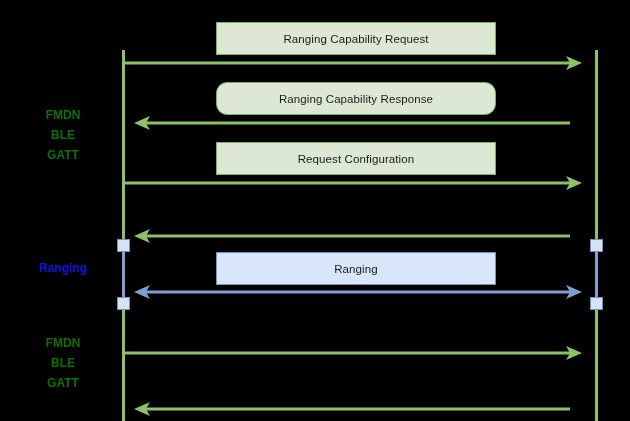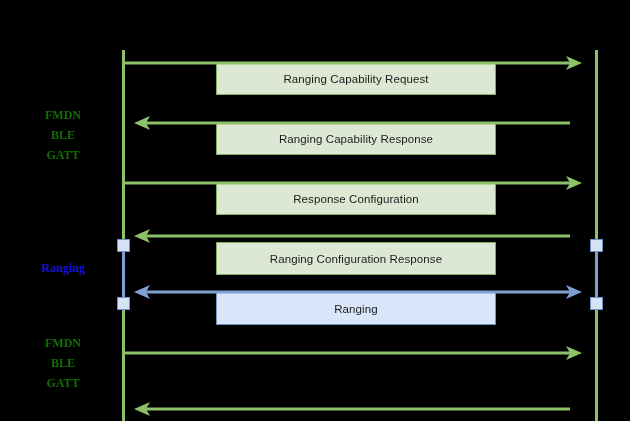--- a/index.html
+++ b/index.html
@@ -35,21 +35,20 @@
   }
   .msgbox {
     position: absolute;
     box-sizing: border-box;
     display: flex;
     align-items: center;
     justify-content: center;
     font-size: 11.5px;
     color: #1a1a1a;
     letter-spacing: .1px;
-    margin-top: 40px;
   }
   .msgbox.green {
     background: #dde8d4;
     border: 1px solid #7fae5c;
   }
   .msgbox.blue {
     background: #d9e5f8;
     border: 1px solid #6f91c4;
   }
   .arrow {
@@ -57,21 +56,20 @@
     height: 16px;
   }
   .arrow svg { display: block; }
   .sidelabel {
     position: absolute;
     text-align: center;
     font-size: 12px;
     font-weight: bold;
     line-height: 20px;
     white-space: pre-line;
-    font-family: Liberation Serif, serif;
   }
   .sidelabel.green { color: #107000; }
   .sidelabel.blue  { color: #1111ee; }
 </style>
 </head>
 <body>
 
 <div id="canvas">
 
   <div class="lifeline" style="left:122px; top:50px; height:371px;"></div>
@@ -94,37 +92,36 @@
 GATT</div>
 
   <div class="msgbox green" style="left:216px; top:22px; width:280px; height:33px;">Ranging Capability Request</div>
   <div class="arrow" style="left:122px; top:55px; width:460px;">
     <svg width="460" height="16" viewBox="0 0 460 16">
       <line x1="0" y1="8" x2="450" y2="8" stroke="#8cc069" stroke-width="3"></line>
       <path d="M 460 8 L 444 1 L 448 8 L 444 15 Z" fill="#8cc069"></path>
     </svg>
   </div>
 
-  <div class="msgbox green" style="left:216px; top:82px; width:280px; height:33px;">Ranging Capability Response</div>
+  <div class="msgbox green" style="left:216px; top:82px; width:280px; height:33px;border-radius:11px;">Ranging Capability Response</div>
   <div class="arrow" style="left:134px; top:115px; width:436px;">
     <svg width="436" height="16" viewBox="0 0 436 16">
       <line x1="10" y1="8" x2="436" y2="8" stroke="#8cc069" stroke-width="3"></line>
       <path d="M 0 8 L 16 1 L 12 8 L 16 15 Z" fill="#8cc069"></path>
     </svg>
   </div>
 
-  <div class="msgbox green" style="left:216px; top:142px; width:280px; height:33px;">Response Configuration</div>
+  <div class="msgbox green" style="left:216px; top:142px; width:280px; height:33px;">Request Configuration</div>
   <div class="arrow" style="left:122px; top:175px; width:460px;">
     <svg width="460" height="16" viewBox="0 0 460 16">
       <line x1="0" y1="8" x2="450" y2="8" stroke="#8cc069" stroke-width="3"></line>
       <path d="M 460 8 L 444 1 L 448 8 L 444 15 Z" fill="#8cc069"></path>
     </svg>
   </div>
 
-  <div class="msgbox green" style="left:216px; top:202px; width:280px; height:33px;">Ranging Configuration Response</div>
   <div class="arrow" style="left:134px; top:228px; width:436px;">
     <svg width="436" height="16" viewBox="0 0 436 16">
       <line x1="10" y1="8" x2="436" y2="8" stroke="#8cc069" stroke-width="3"></line>
       <path d="M 0 8 L 16 1 L 12 8 L 16 15 Z" fill="#8cc069"></path>
     </svg>
   </div>
 
   <div class="msgbox blue" style="left:216px; top:252px; width:280px; height:33px;">Ranging</div>
   <div class="arrow" style="left:134px; top:284px; width:448px;">
     <svg width="448" height="16" viewBox="0 0 448 16">

